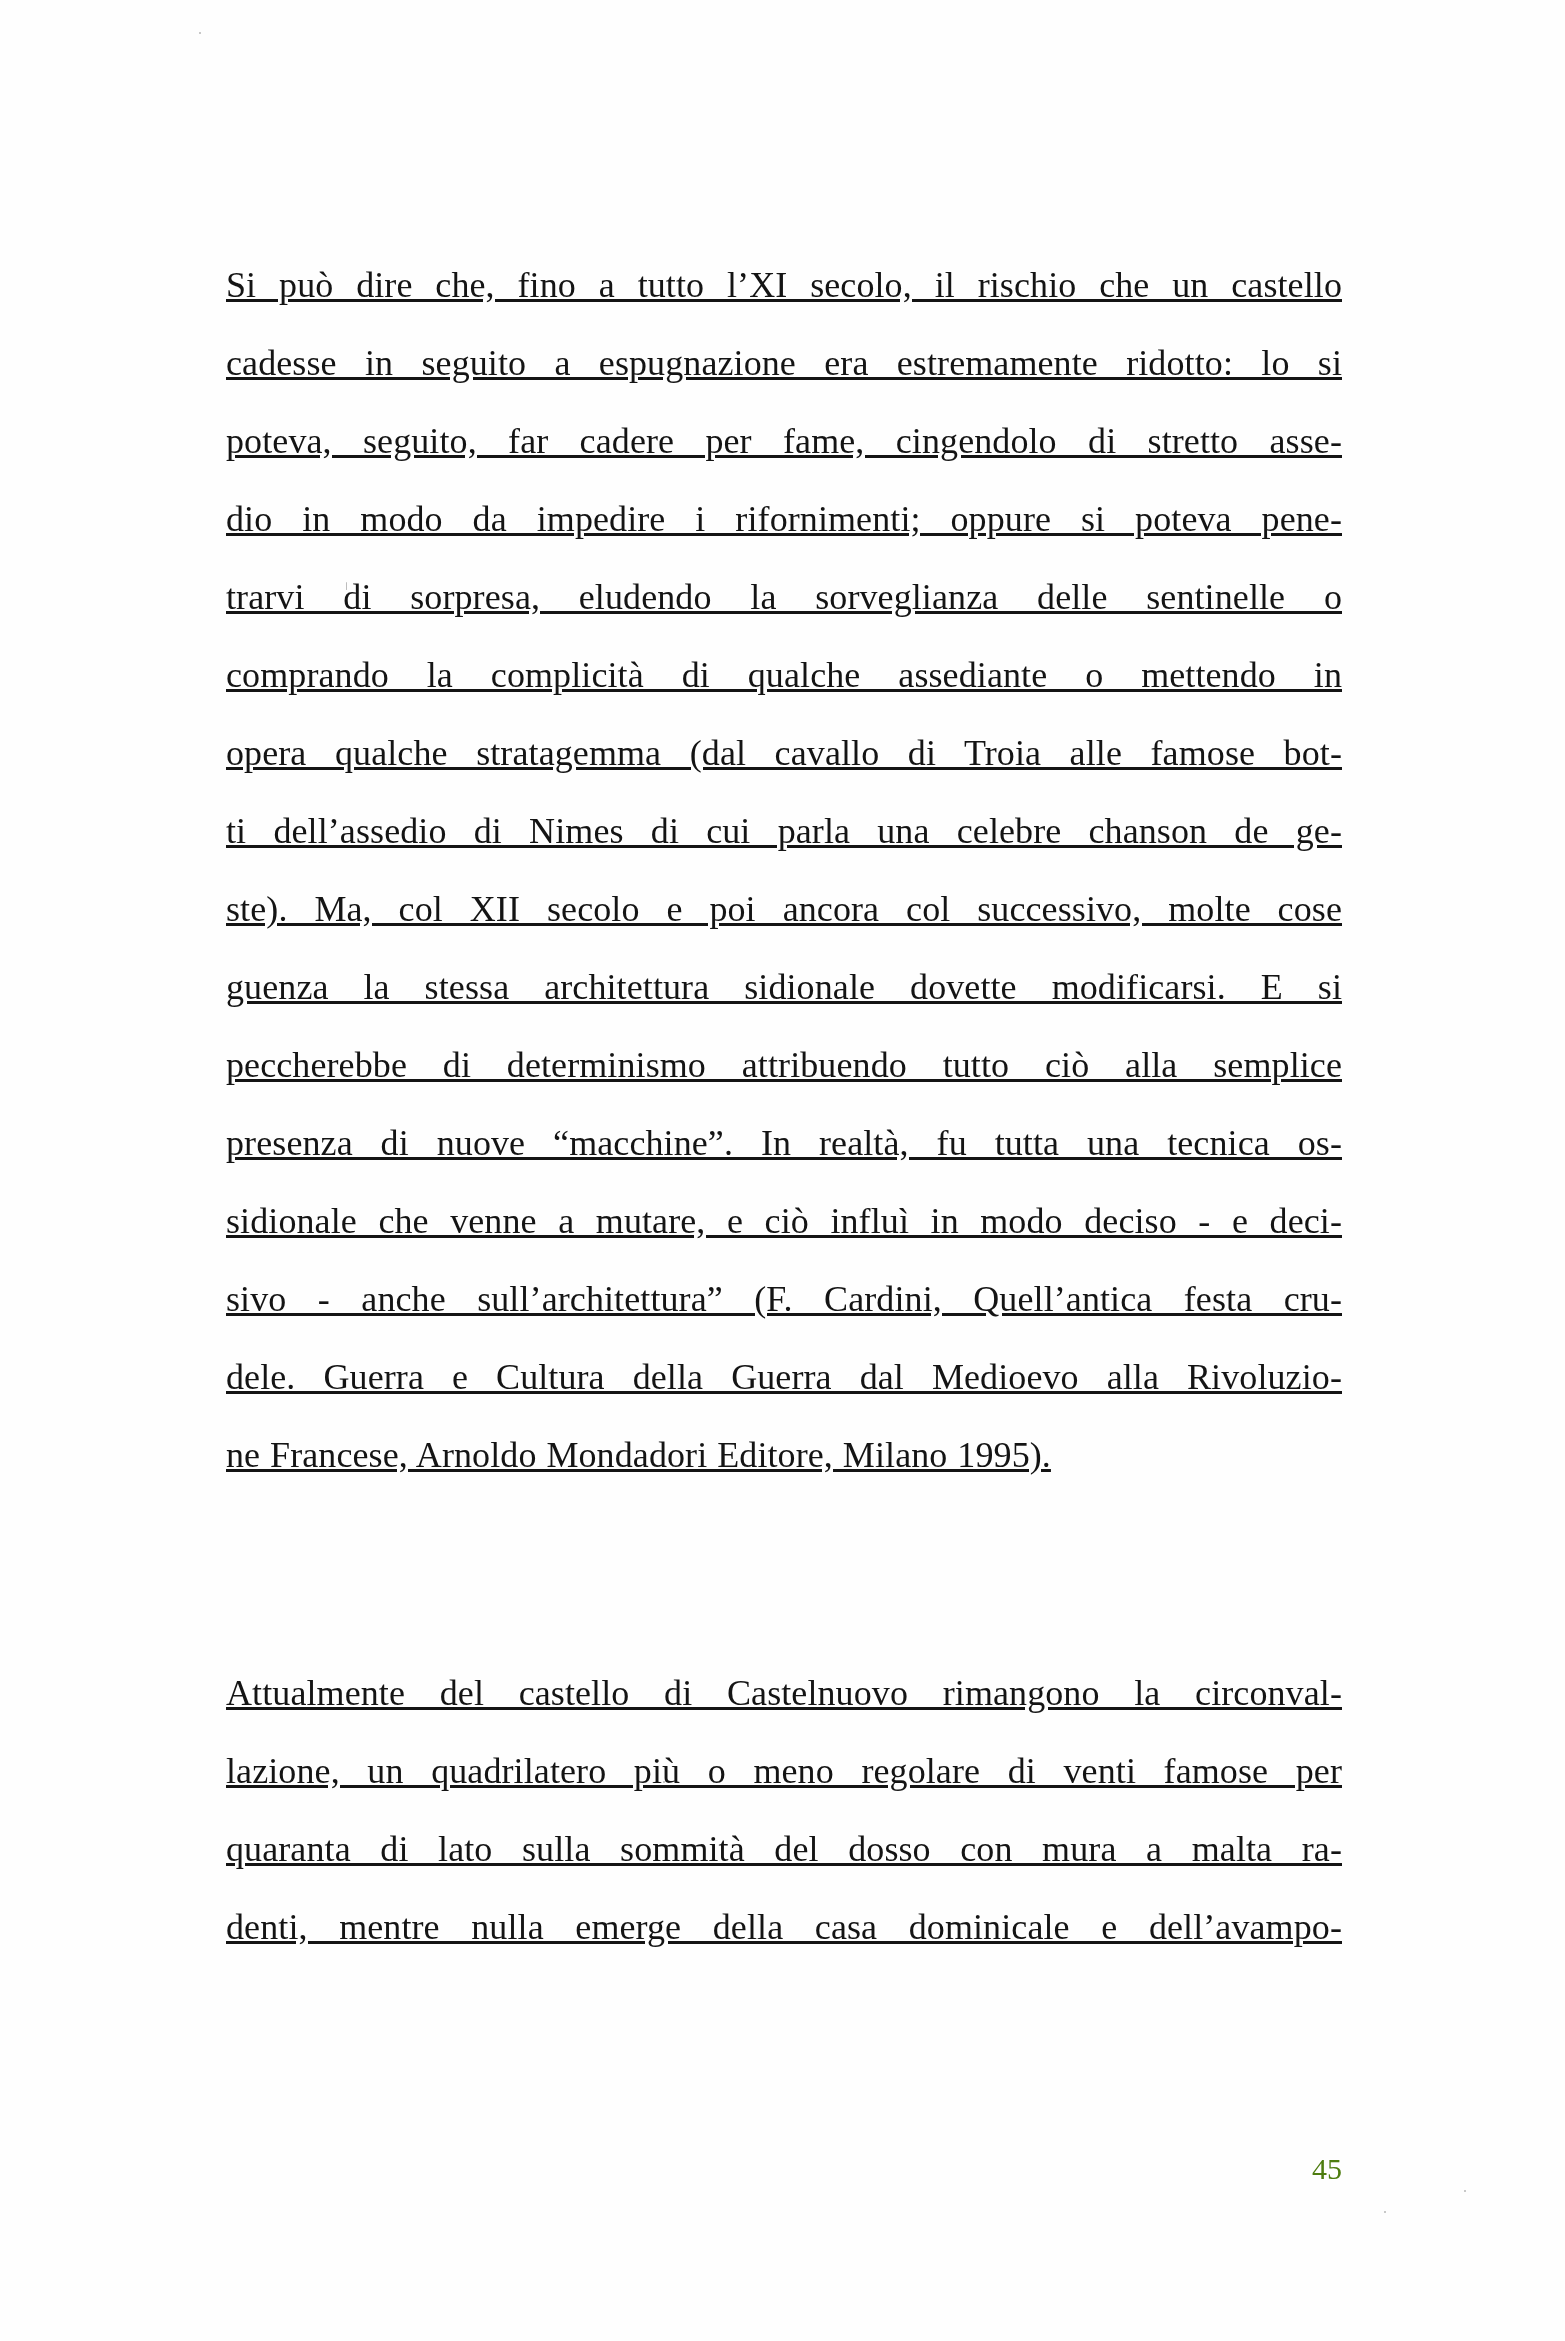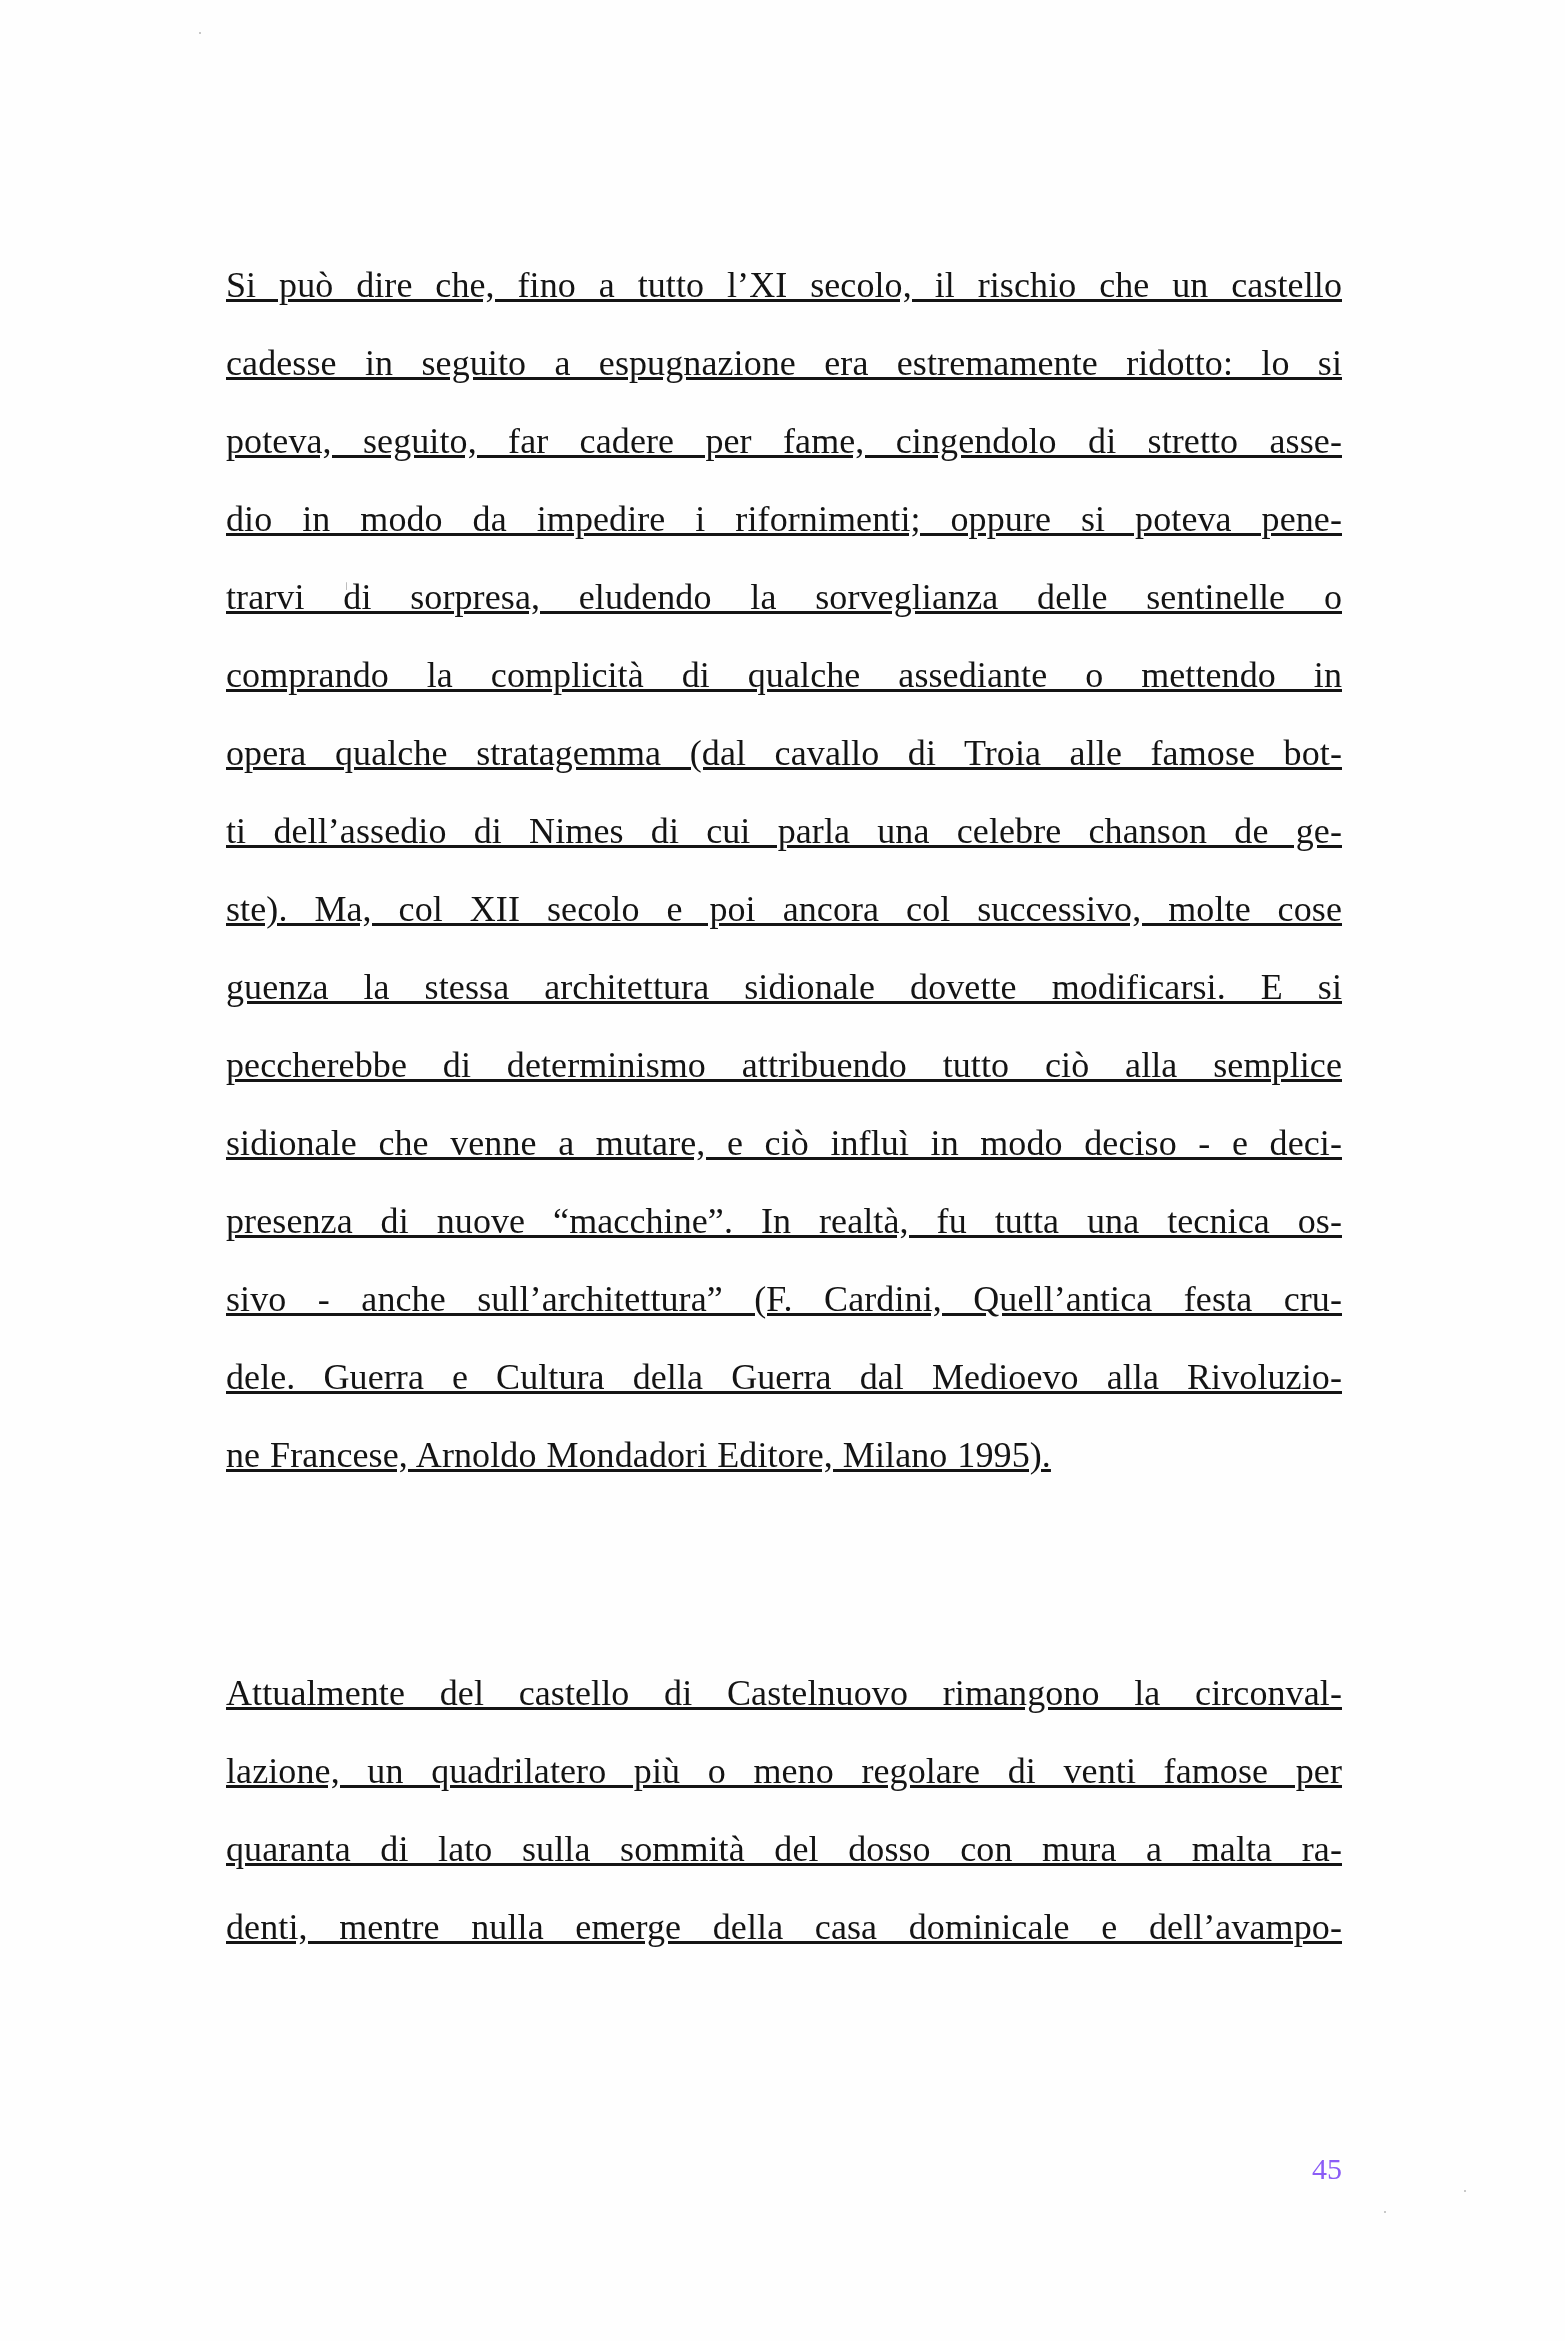--- a/index.html
+++ b/index.html
@@ -44,21 +44,21 @@
     .line.last {
       text-align: left;
       text-align-last: left;
     }
     .page-number {
       position: absolute;
       left: 1312px;
       top: 2148px;
       font-size: 30px;
       line-height: 42px;
-      color: #8b5cf6;
+      color: #4d7c0f;
     }
     .speck {
       position: absolute;
       width: 1.7px;
       height: 1.7px;
       background: #bdbdbd;
       border-radius: 0.8px;
     }
   </style>
 </head>
@@ -71,22 +71,22 @@
     <span class="line">cadesse in seguito a espugnazione era estremamente ridotto: lo si</span>
     <span class="line">poteva, seguito, far cadere per fame, cingendolo di stretto asse-</span>
     <span class="line">dio in modo da impedire i rifornimenti; oppure si poteva pene-</span>
     <span class="line">trarvi di sorpresa, eludendo la sorveglianza delle sentinelle o</span>
     <span class="line">comprando la complicità di qualche assediante o mettendo in</span>
     <span class="line">opera qualche stratagemma (dal cavallo di Troia alle famose bot-</span>
     <span class="line">ti dell’assedio di Nimes di cui parla una celebre chanson de ge-</span>
     <span class="line">ste). Ma, col XII secolo e poi ancora col successivo, molte cose</span>
     <span class="line">guenza la stessa architettura sidionale dovette modificarsi. E si</span>
     <span class="line">peccherebbe di determinismo attribuendo tutto ciò alla semplice</span>
+    <span class="line">presenza di nuove “macchine”. In realtà, fu tutta una tecnica os-</span>
     <span class="line">sidionale che venne a mutare, e ciò influì in modo deciso - e deci-</span>
-    <span class="line">presenza di nuove “macchine”. In realtà, fu tutta una tecnica os-</span>
     <span class="line">sivo - anche sull’architettura” (F. Cardini, Quell’antica festa cru-</span>
     <span class="line">dele. Guerra e Cultura della Guerra dal Medioevo alla Rivoluzio-</span>
     <span class="line last">ne Francese, Arnoldo Mondadori Editore, Milano 1995).</span>
   </div>
 
   <div class="text-block paragraph-2">
     <span class="line">Attualmente del castello di Castelnuovo rimangono la circonval-</span>
     <span class="line">lazione, un quadrilatero più o meno regolare di venti famose per</span>
     <span class="line">quaranta di lato sulla sommità del dosso con mura a malta ra-</span>
     <span class="line">denti, mentre nulla emerge della casa dominicale e dell’avampo-</span>

